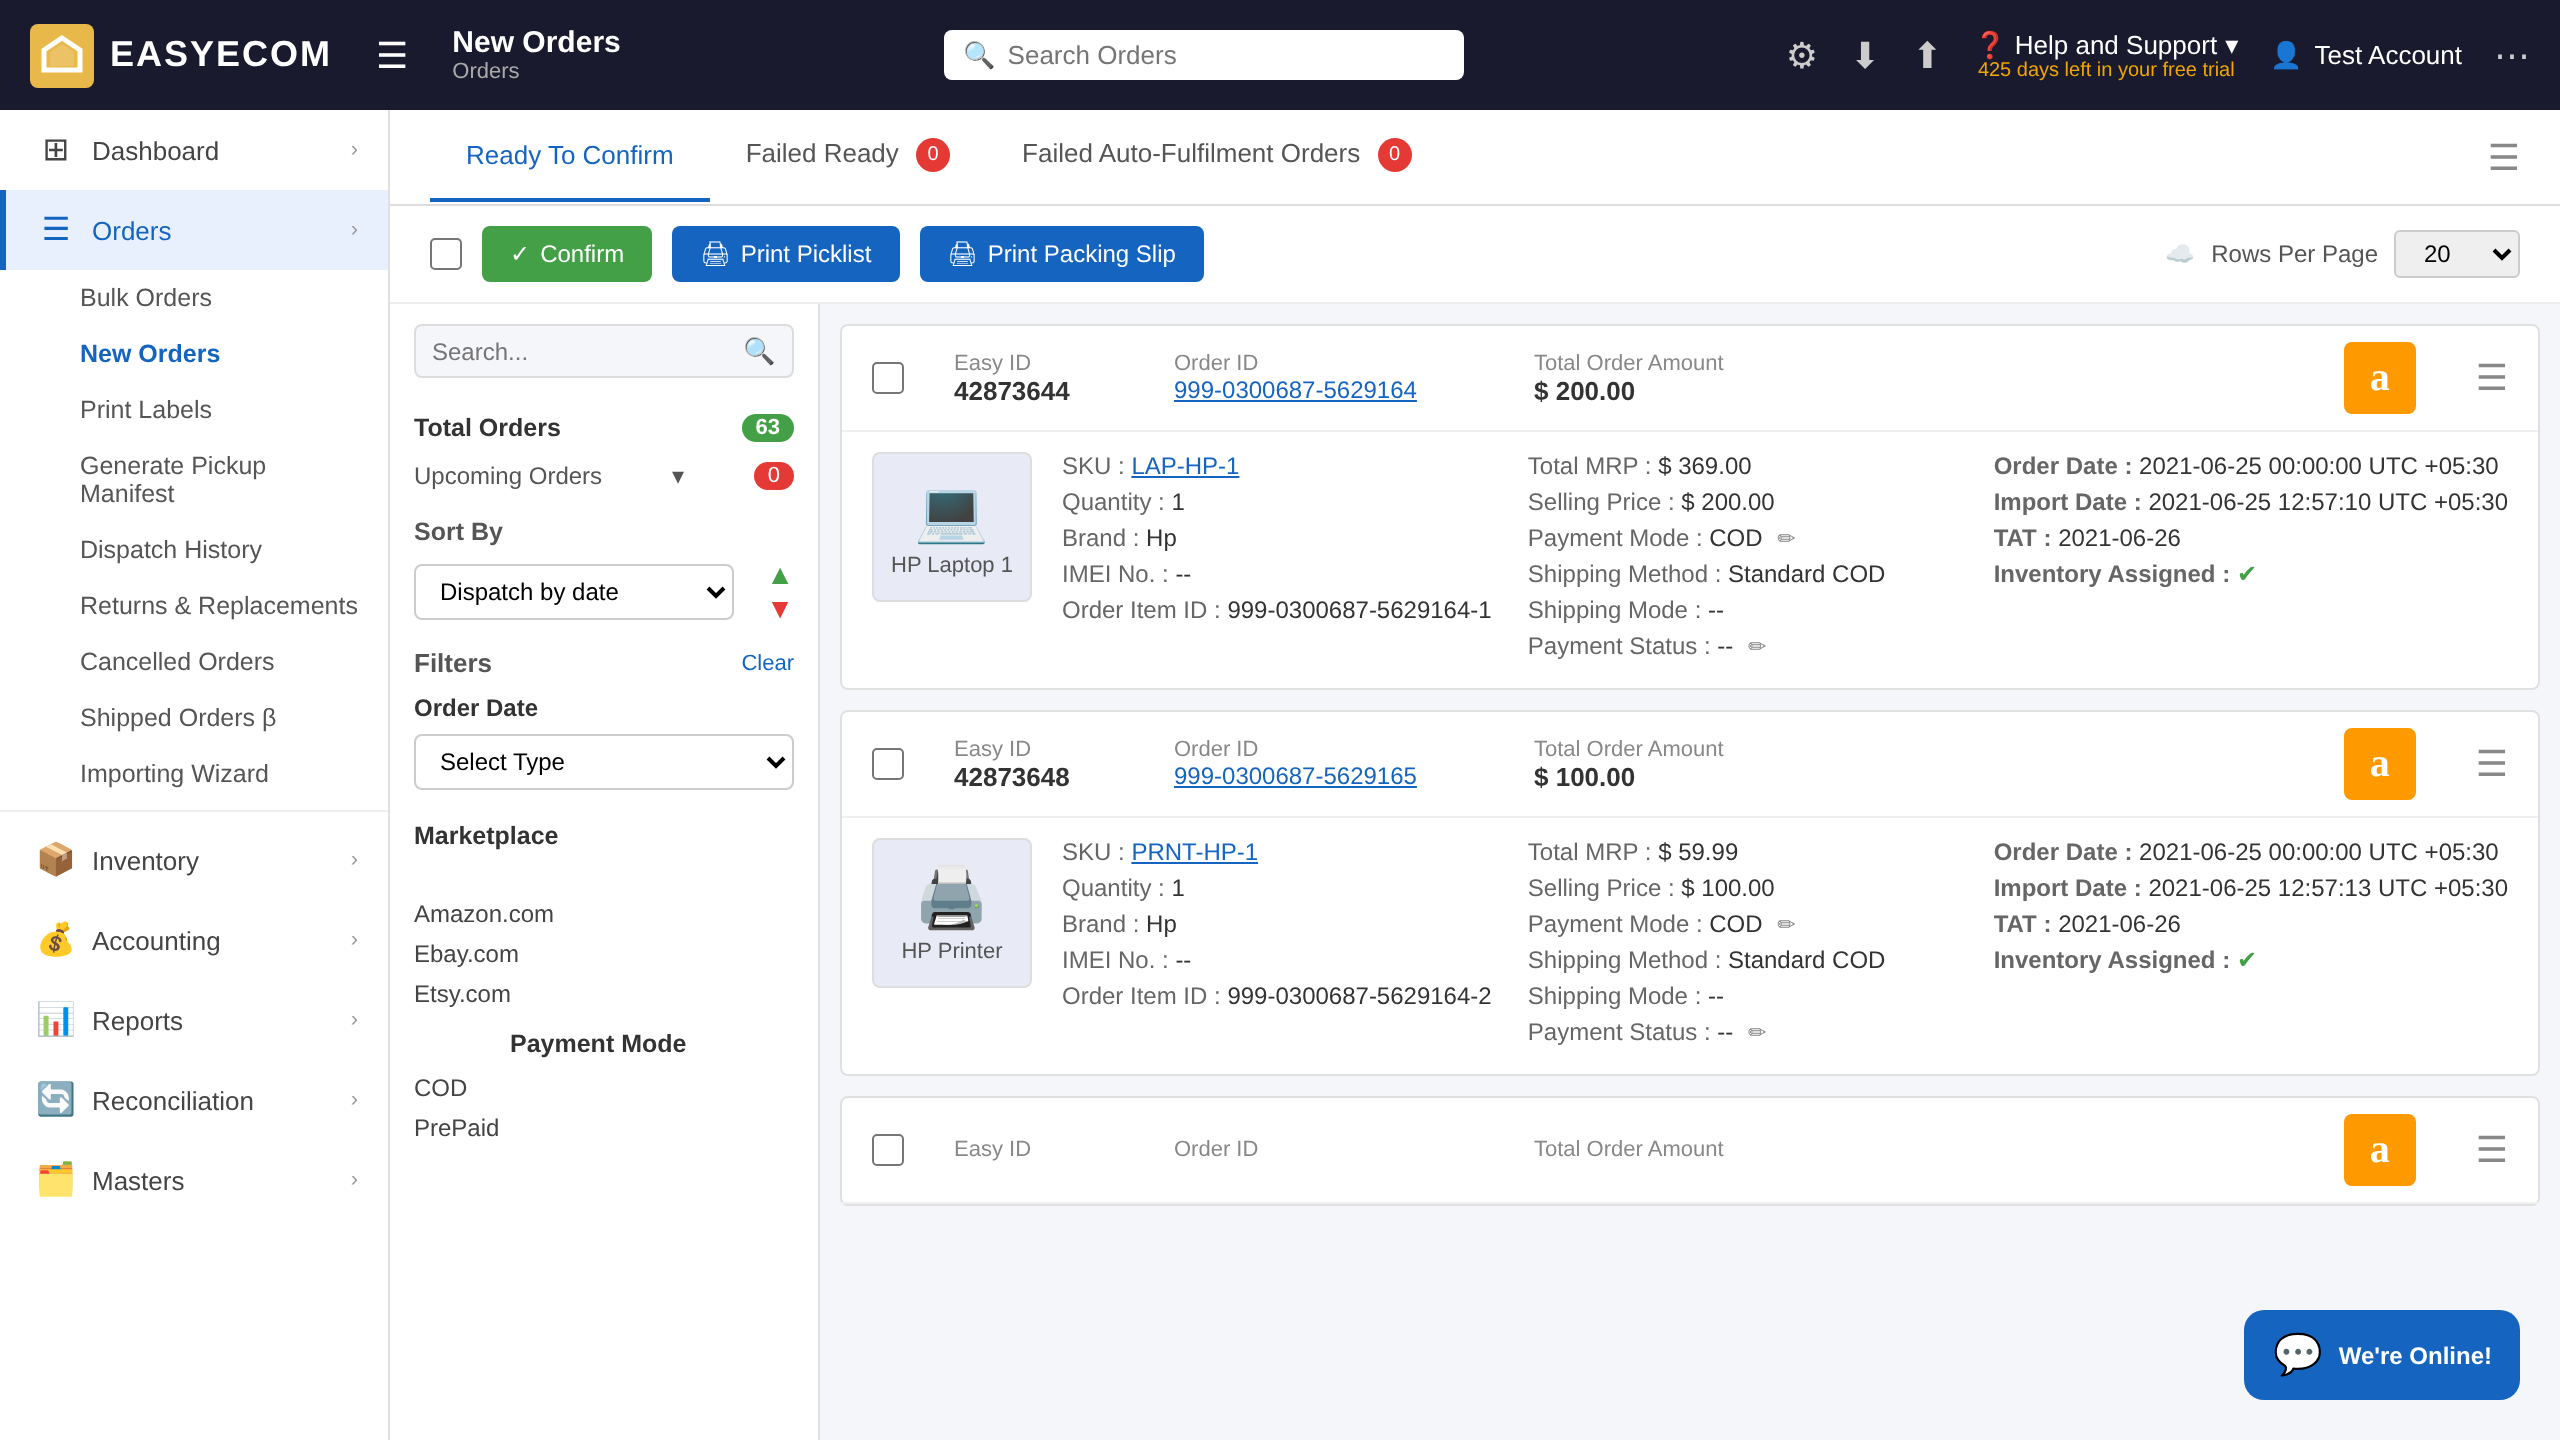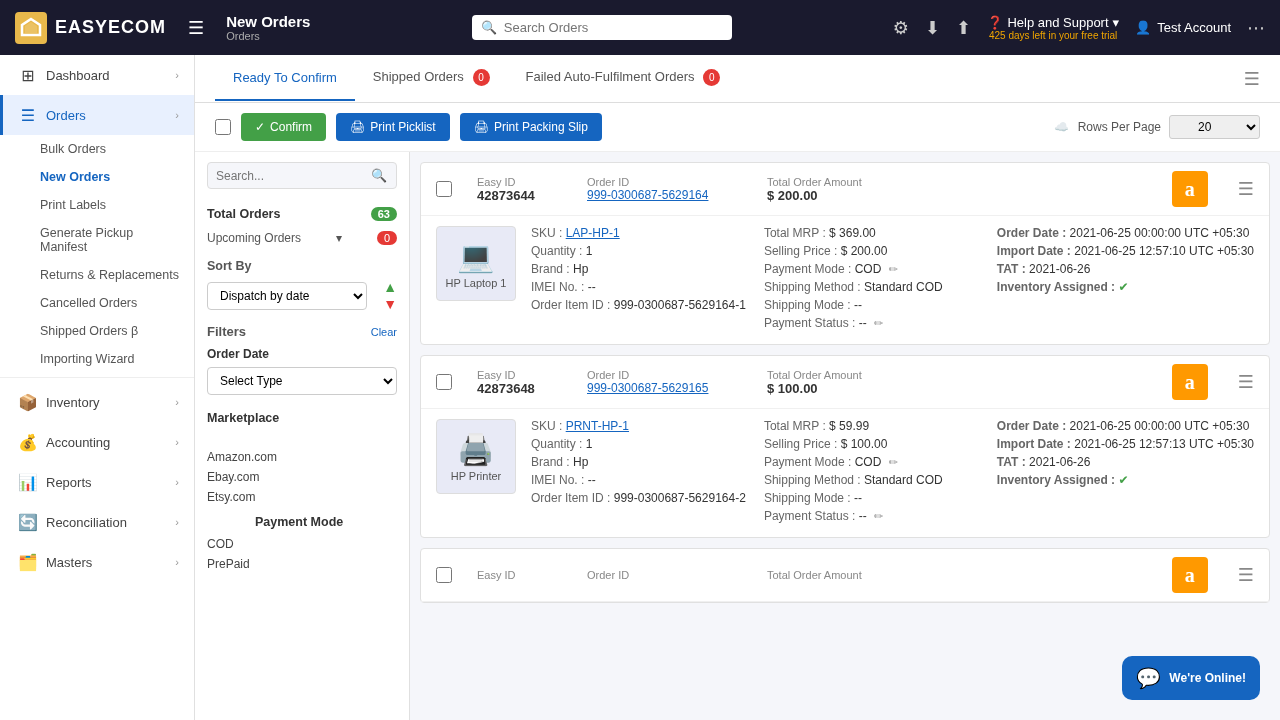--- a/index.html
+++ b/index.html
@@ -47,21 +47,21 @@
     .tab { padding: 14px 18px; cursor: pointer; font-size: 13px; color: #555; border-bottom: 2px solid transparent; position: relative; }
     .tab.active { color: #1565c0; border-bottom: 2px solid #1565c0; font-weight: 500; }
     .tab-badge { background: #e53935; color: white; border-radius: 50%; width: 17px; height: 17px; font-size: 10px; display: inline-flex; align-items: center; justify-content: center; margin-left: 5px; vertical-align: middle; }
     .tabs-bar-right { margin-left: auto; }
 
     
     .toolbar { background: white; padding: 10px 20px; display: flex; align-items: center; gap: 10px; border-bottom: 1px solid #eee; }
     .btn-confirm { background: #43a047; color: white; border: none; border-radius: 4px; padding: 7px 14px; cursor: pointer; font-size: 12px; display: flex; align-items: center; gap: 5px; }
     .btn-print { background: #1565c0; color: white; border: none; border-radius: 4px; padding: 7px 14px; cursor: pointer; font-size: 12px; display: flex; align-items: center; gap: 5px; }
     .rows-per-page { margin-left: auto; display: flex; align-items: center; gap: 8px; font-size: 12px; color: #555; }
-    .rows-select { border: 1px solid #ccc; border-radius: 3px; padding: 3px 24px; font-size: 12px; }
+    .rows-select { border: 1px solid #ccc; border-radius: 3px; padding: 3px 10px; font-size: 12px; }
 
     
     .content-area { display: flex; gap: 0; }
 
     
     .filters-panel { width: 215px; background: white; border-right: 1px solid #e0e0e0; padding: 10px 12px; flex-shrink: 0; min-height: calc(100vh - 55px - 90px); }
     .filter-search { display: flex; align-items: center; background: #f5f6fa; border: 1px solid #ddd; border-radius: 4px; padding: 5px 8px; gap: 5px; margin-bottom: 12px; }
     .filter-search input { border: none; background: transparent; outline: none; font-size: 12px; width: 100%; }
     .filter-total-orders { display: flex; justify-content: space-between; align-items: center; padding: 6px 0; font-size: 12.5px; font-weight: 600; color: #333; }
     .count-badge-green { background: #43a047; color: white; border-radius: 10px; padding: 1px 7px; font-size: 11px; }
@@ -172,20 +172,21 @@
     </div>
     <div class="sidebar-item active">
       <span class="item-icon">☰</span>
       <span class="item-label">Orders</span>
       <span class="chevron">›</span>
     </div>
     <div class="sidebar-sub-item">Bulk Orders</div>
     <div class="sidebar-sub-item active">New Orders</div>
     <div class="sidebar-sub-item">Print Labels</div>
     <div class="sidebar-sub-item">Generate Pickup Manifest</div>
+    <div class="sidebar-sub-item">Dispatch History</div>
     <div class="sidebar-sub-item">Returns &amp; Replacements</div>
     <div class="sidebar-sub-item">Cancelled Orders</div>
     <div class="sidebar-sub-item">Shipped Orders β</div>
     <div class="sidebar-sub-item">Importing Wizard</div>
     <div class="sidebar-divider"></div>
     <div class="sidebar-item">
       <span class="item-icon">📦</span>
       <span class="item-label">Inventory</span>
       <span class="chevron">›</span>
     </div>
@@ -211,21 +212,21 @@
     </div>
   </div>
 
   <div class="main-content">
 
     <div class="tabs-bar">
       <div class="tab active">
         <span>Ready To Confirm</span>
       </div>
       <div class="tab">
-        <span>Shipped Orders</span>
+        <span>Failed Ready</span>
         <span class="tab-badge">0</span>
       </div>
       <div class="tab">
         <span>Failed Auto-Fulfilment Orders</span>
         <span class="tab-badge">0</span>
       </div>
       <div class="tabs-bar-right">
         <span style="font-size:18px; color:#888; cursor:pointer;">☰</span>
       </div>
     </div>

